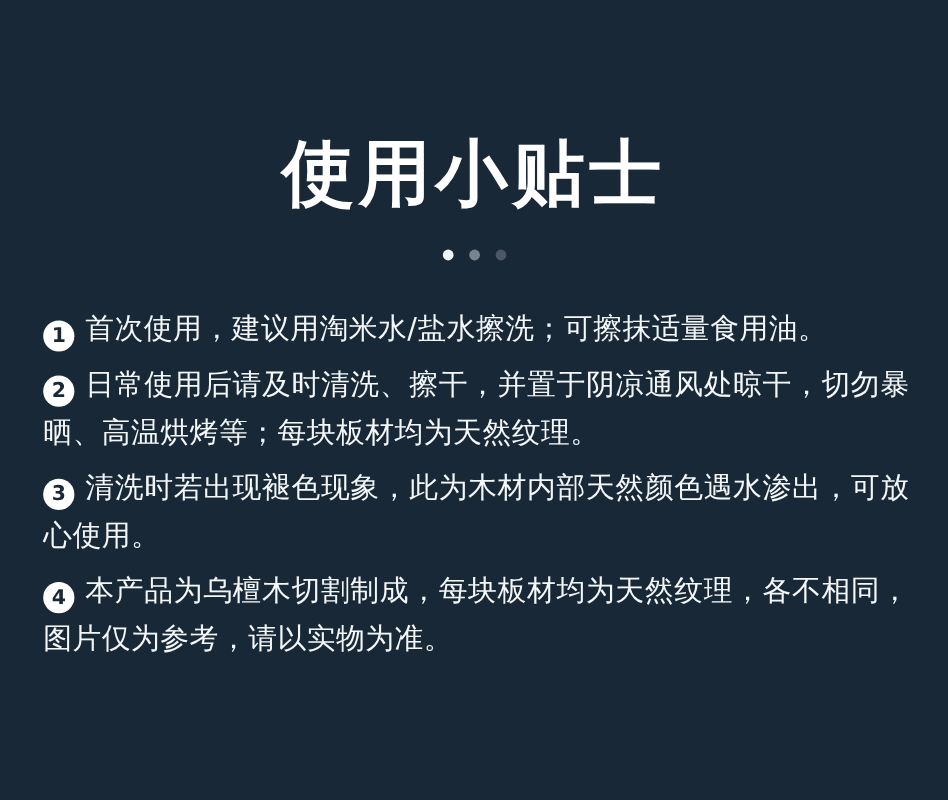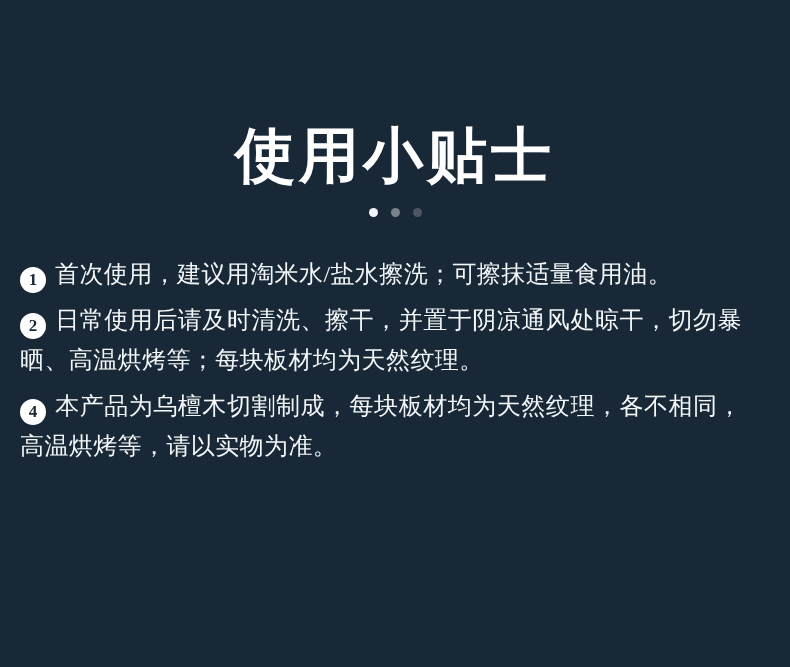--- a/index.html
+++ b/index.html
@@ -23,21 +23,21 @@
 
   
   .title-block {
     position: absolute;
     left: 0;
     top: 104px;
     width: 790px;
     text-align: center;
   }
   .page-title {
-    margin: 14px;
+    margin: 4px;
     font-size: 60px;
     line-height: 74px;
     font-weight: 700;
     color: #ffffff;
     letter-spacing: 4px;
     white-space: nowrap;
   }
 
   
   .dots {
@@ -56,27 +56,26 @@
     border-radius: 50%;
     display: block;
   }
   .dot-1 { background: #f2f5f7; }
   .dot-2 { background: #78838e; }
   .dot-3 { background: #4c5763; }
 
   
   .tips-list {
     position: absolute;
-    left: 20px;
+    left: 36px;
     top: 254px;
     width: 722px;
     margin: 0;
     padding: 0;
     list-style: none;
-    font-family: Liberation Serif, serif;
   }
   .tip-item {
     color: #f4f7f9;
     font-size: 24px;
     line-height: 40px;
     letter-spacing: 0.4px;
     text-align: justify;
     text-justify: inter-ideograph;
     margin: 0 0 6px 0;
     padding: 0;
@@ -116,17 +115,20 @@
   </div>
 
   <ul class="tips-list">
     <li class="tip-item">
       <span class="tip-badge">1</span><span class="tip-text">首次使用，建议用淘米水/盐水擦洗；可擦抹适量食用油。</span>
     </li>
     <li class="tip-item">
       <span class="tip-badge">2</span><span class="tip-text">日常使用后请及时清洗、擦干，并置于阴凉通风处晾干，切勿暴晒、高温烘烤等；每块板材均为天然纹理。</span>
     </li>
     <li class="tip-item">
-      <span class="tip-badge">4</span><span class="tip-text">本产品为乌檀木切割制成，每块板材均为天然纹理，各不相同，高温烘烤等，请以实物为准。</span>
+      <span class="tip-badge">3</span><span class="tip-text">清洗时若出现褪色现象，此为木材内部天然颜色遇水渗出，可放心使用。</span>
+    </li>
+    <li class="tip-item">
+      <span class="tip-badge">4</span><span class="tip-text">本产品为乌檀木切割制成，每块板材均为天然纹理，各不相同，图片仅为参考，请以实物为准。</span>
     </li>
   </ul>
 
 </div>
 
 </body></html>

